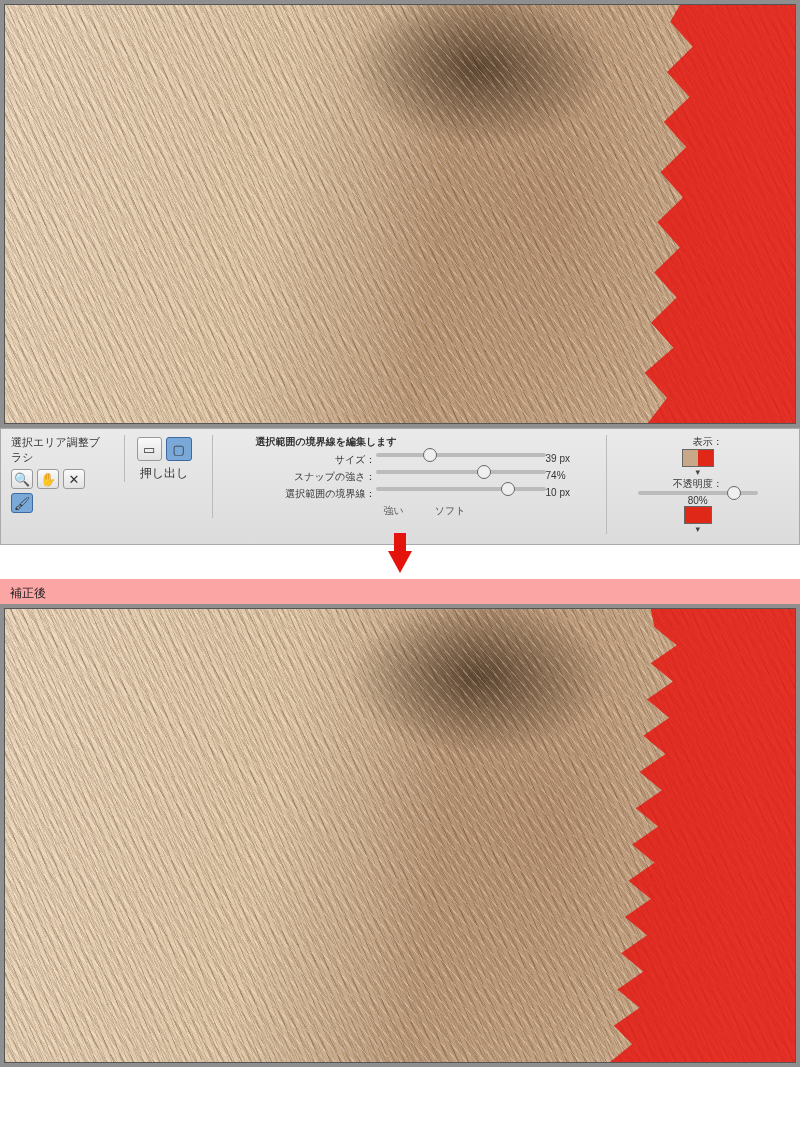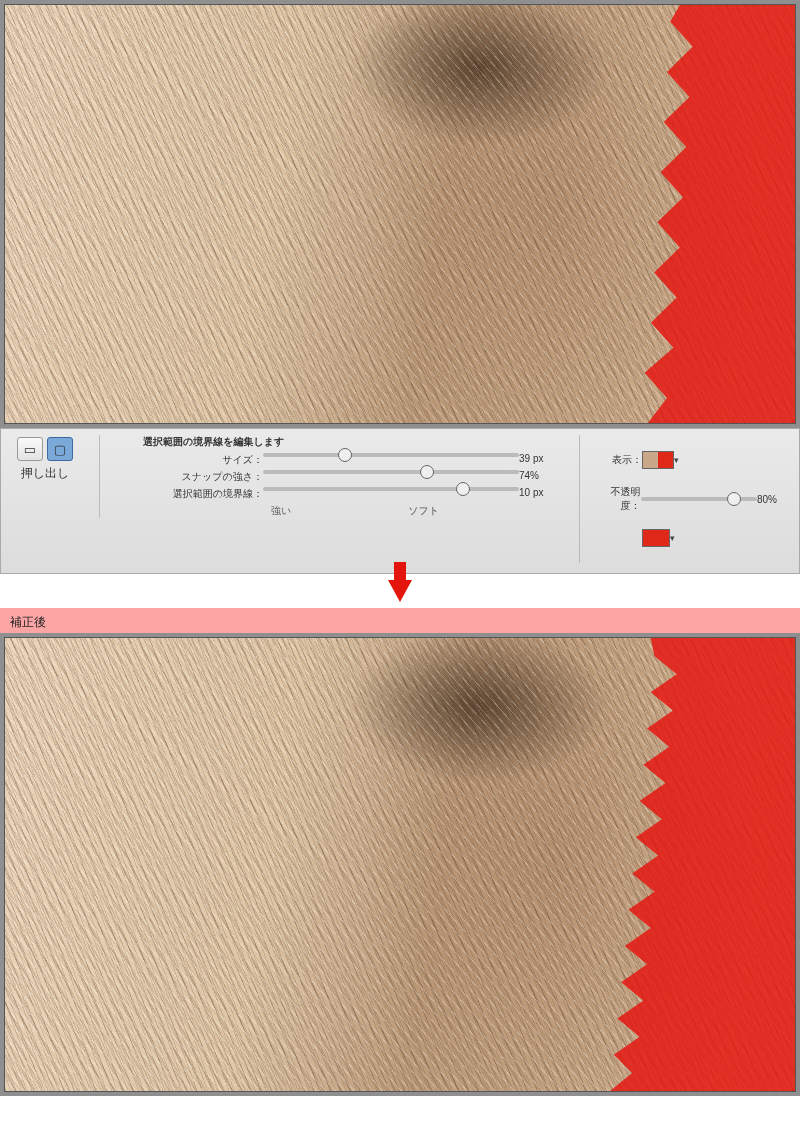--- a/index.html
+++ b/index.html
@@ -62,21 +62,21 @@
 .row2 { margin-top:4px; }
 
 .slider-row { display:flex; align-items:flex-start; margin:3px 0; font-size:10px; }
 .slider-label { width: 120px; text-align:right; color:#333; }
 .slider { flex:1; height:4px; background:#bbb; border-radius:2px; position:relative; min-width:170px; }
 .thumb { position:absolute; top:-5px; width:14px; height:14px; background:#efefef; border:1px solid #666; border-radius:50%; transform:translateX(-50%); }
 .slider-val { width:40px; text-align:left; color:#333; }
 .end-labels { display:flex; justify-content:space-between; font-size:10px; color:#555; padding:0 120px 0 128px; }
 
 .disp-sec { font-size:10px; }
-.disp-row { display:flex; align-items:center; margin:16px 0; }
+.disp-row { display:flex; align-items:center; margin:0 0;flex-direction:column; }
 .disp-label { width:50px; text-align:right; }
 .swatch { width:28px; height:18px; background:#e02818; border:1px solid #666; display:inline-block;}
 .swatch.thumb-img { background: linear-gradient(90deg,#c8a888 50%, #e02818 50%); width:32px;}
 .drop { font-size:9px; color:#444;}
 .op-slider { width:120px; height:4px; background:#bbb; border-radius:2px; position:relative;}
 .op-slider .thumb{ left:80%; }
 
 .arrow-wrap { text-align:center; padding:6px 0 4px; background:#fff;}
 .arrow { display:inline-block; width:0; height:0; border-left:12px solid transparent; border-right:12px solid transparent; border-top:22px solid #e4140c; position:relative;}
 .arrow::before{content:""; position:absolute; left:-6px; top:-40px; width:12px; height:20px; background:#e4140c;}
@@ -87,20 +87,39 @@
 <body>
 
 <div class="frame">
   <div class="canvas">
     <div class="fur"></div>
     <div class="red-mask"></div>
   </div>
 </div>
 
 <div class="panel">
+  <div class="sec" style="width:120px;">
+    <div class="panel-title">選択エリア調整ブラシ</div>
+    <div class="tool-grid">
+      <div class="tool-btn tool-sml">
+          <span>🔍</span>
+        </div>
+      <div class="tool-btn tool-sml">
+          <span>✋</span>
+        </div>
+      <div class="tool-btn tool-sml">
+          <span>✕</span>
+        </div>
+    </div>
+    <div class="tool-grid row2">
+      <div class="tool-btn tool-sml active">
+          <span>🖌</span>
+        </div>
+    </div>
+  </div>
 
   <div class="sec" style="width:80px; text-align:center;">
     <div class="tool-grid" style="justify-content:center;">
       <div class="tool-btn">
           <span>▭</span>
         </div>
       <div class="tool-btn active">
           <span>▢</span>
         </div>
     </div>

